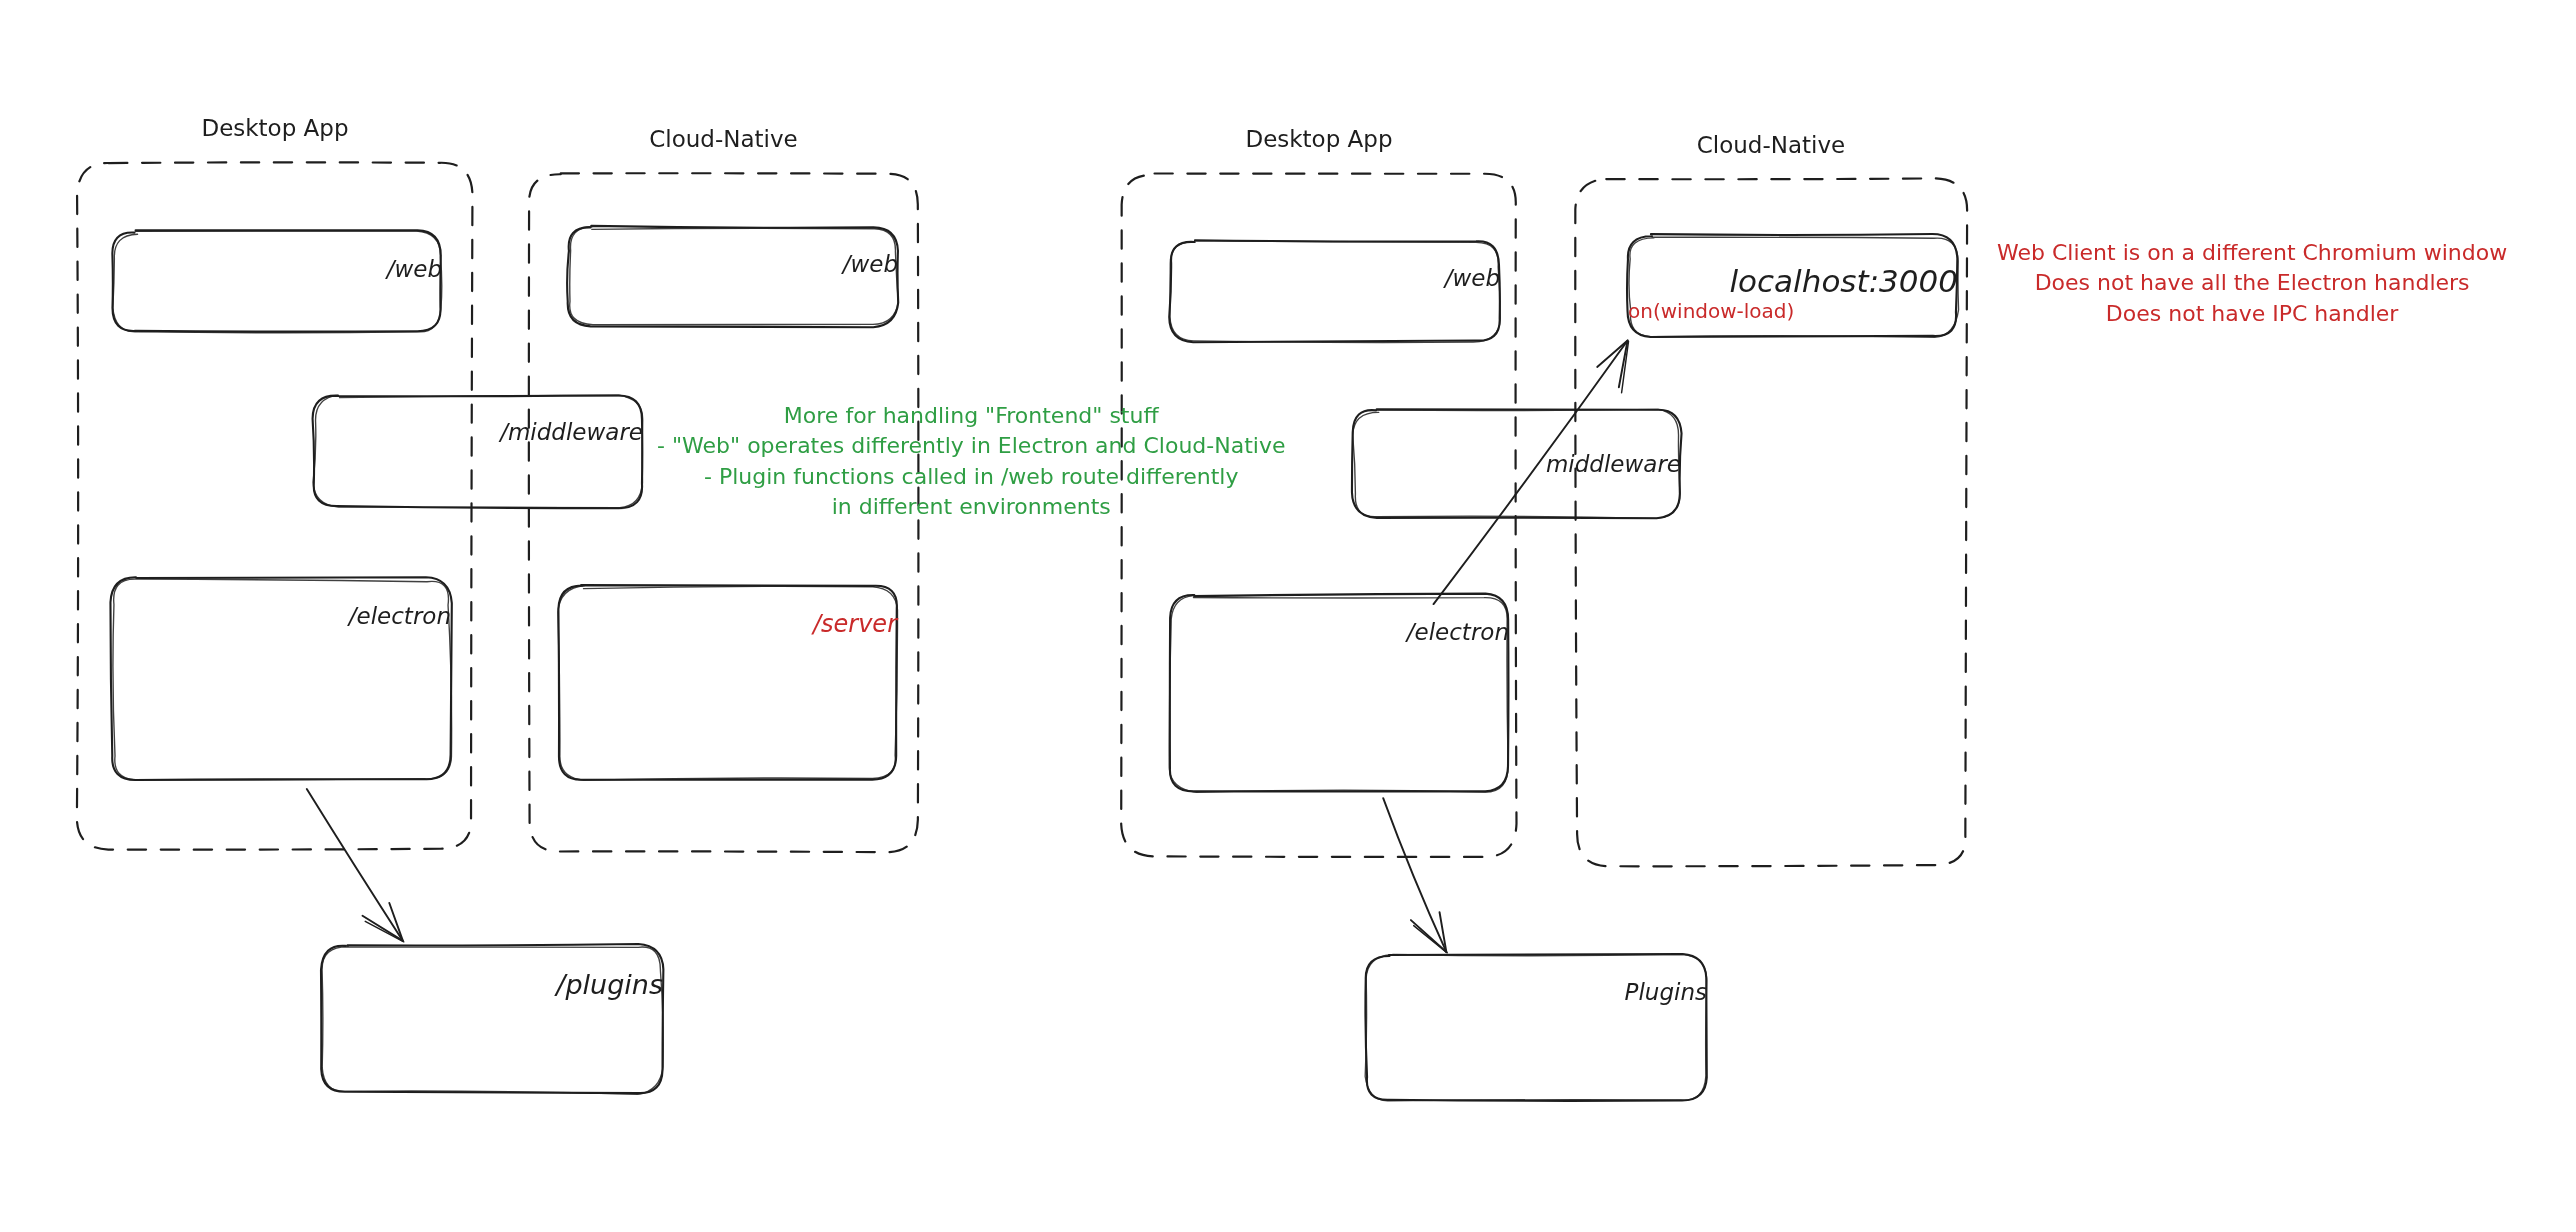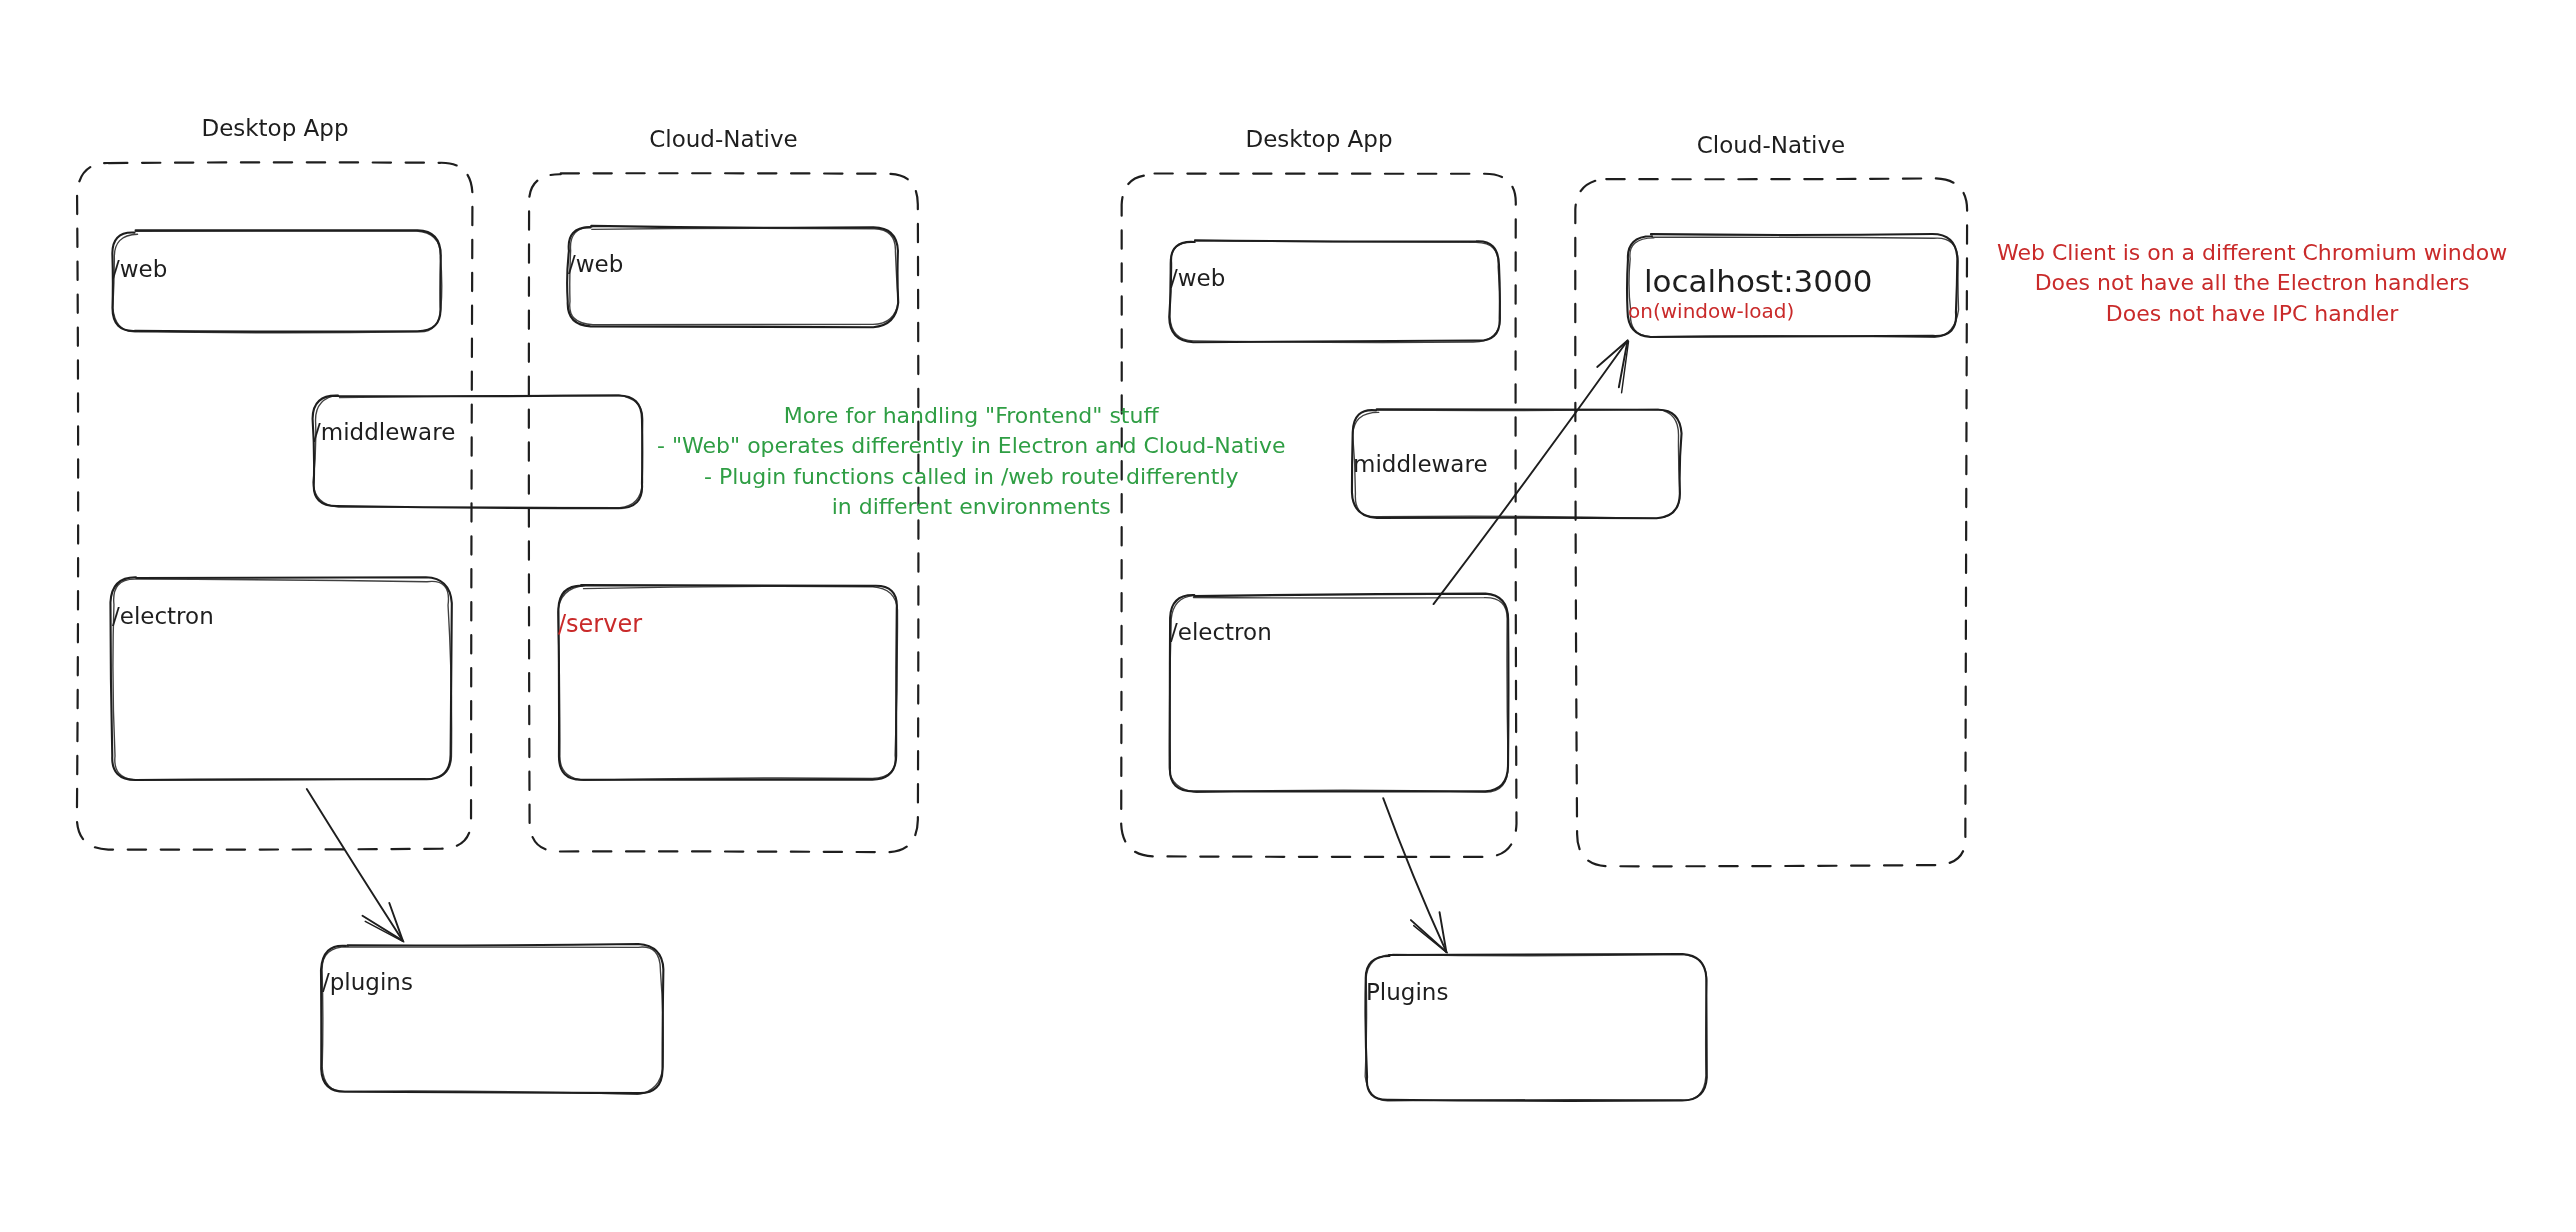--- a/index.html
+++ b/index.html
@@ -5,23 +5,24 @@
 <style>
   html,body{margin:0;padding:0;background:#ffffff;}
   body{
     font-family:"DejaVu Sans","Liberation Sans",sans-serif;
     width:2576px;height:1232px;overflow:hidden;position:relative;
   }
   #canvas{position:absolute;inset:0;width:2084px;height:1232px;}
   .layer{position:absolute;left:0;top:0;width:2576px;height:1232px;}
   .node{position:absolute;}
   .node-label{
-    position:absolute;left:0;right:0;text-align:left;
+    position:absolute;left:0;right:0;text-align:right;
     color:#1e1e1e;white-space:pre;
     font-family:"DejaVu Sans","Liberation Sans",sans-serif;
+    font-style:italic;
   }
   .group-title{
     position:absolute;text-align:center;color:#1e1e1e;white-space:pre;
     font-family:"DejaVu Sans","Liberation Sans",sans-serif;
   }
   .note{
     position:absolute;white-space:pre;line-height:1.38;
     font-family:"DejaVu Sans","Liberation Sans",sans-serif;
     text-align:center;
   }
@@ -85,21 +86,21 @@
       <div class="node" style="left: 313px; top: 395px; width: 330px; height: 112px;">
         <div class="node-label" style="top: 24px; font-size: 23px;">/middleware</div>
       </div>
       <div class="node" style="left: 112px; top: 579px; width: 339px; height: 201px;">
         <div class="node-label" style="top: 24px; font-size: 23px;">/electron</div>
       </div>
       <div class="node" style="left: 558px; top: 586px; width: 339px; height: 194px;">
         <div class="node-label" style="top: 24px; font-size: 24px; color: rgb(201, 42, 42);">/server</div>
       </div>
       <div class="node" style="left: 322px; top: 945px; width: 341px; height: 148px;">
-        <div class="node-label" style="top: 24px; font-size: 23px;">/plugins</div>
+        <div class="node-label" style="top: 24px; font-size: 27px;">/plugins</div>
       </div>
       <div class="node" style="left: 1170px; top: 241px; width: 330px; height: 101px;">
         <div class="node-label" style="top: 24px; font-size: 23px;">/web</div>
       </div>
       <div class="node" style="left: 1628px; top: 235px; width: 330px; height: 101px;">
         <div class="node-label" style="top: 28px; font-size: 31px; margin-left: 16px;">localhost:3000</div>
         <div class="sub-red" style="top: 64px; font-size: 20px; color: rgb(201, 42, 42);">on(window-load)</div>
       </div>
       <div class="node" style="left: 1353px; top: 409px; width: 328px; height: 108px; margin-top: 18px;">
         <div class="node-label" style="top: 24px; font-size: 23px;">middleware</div>

